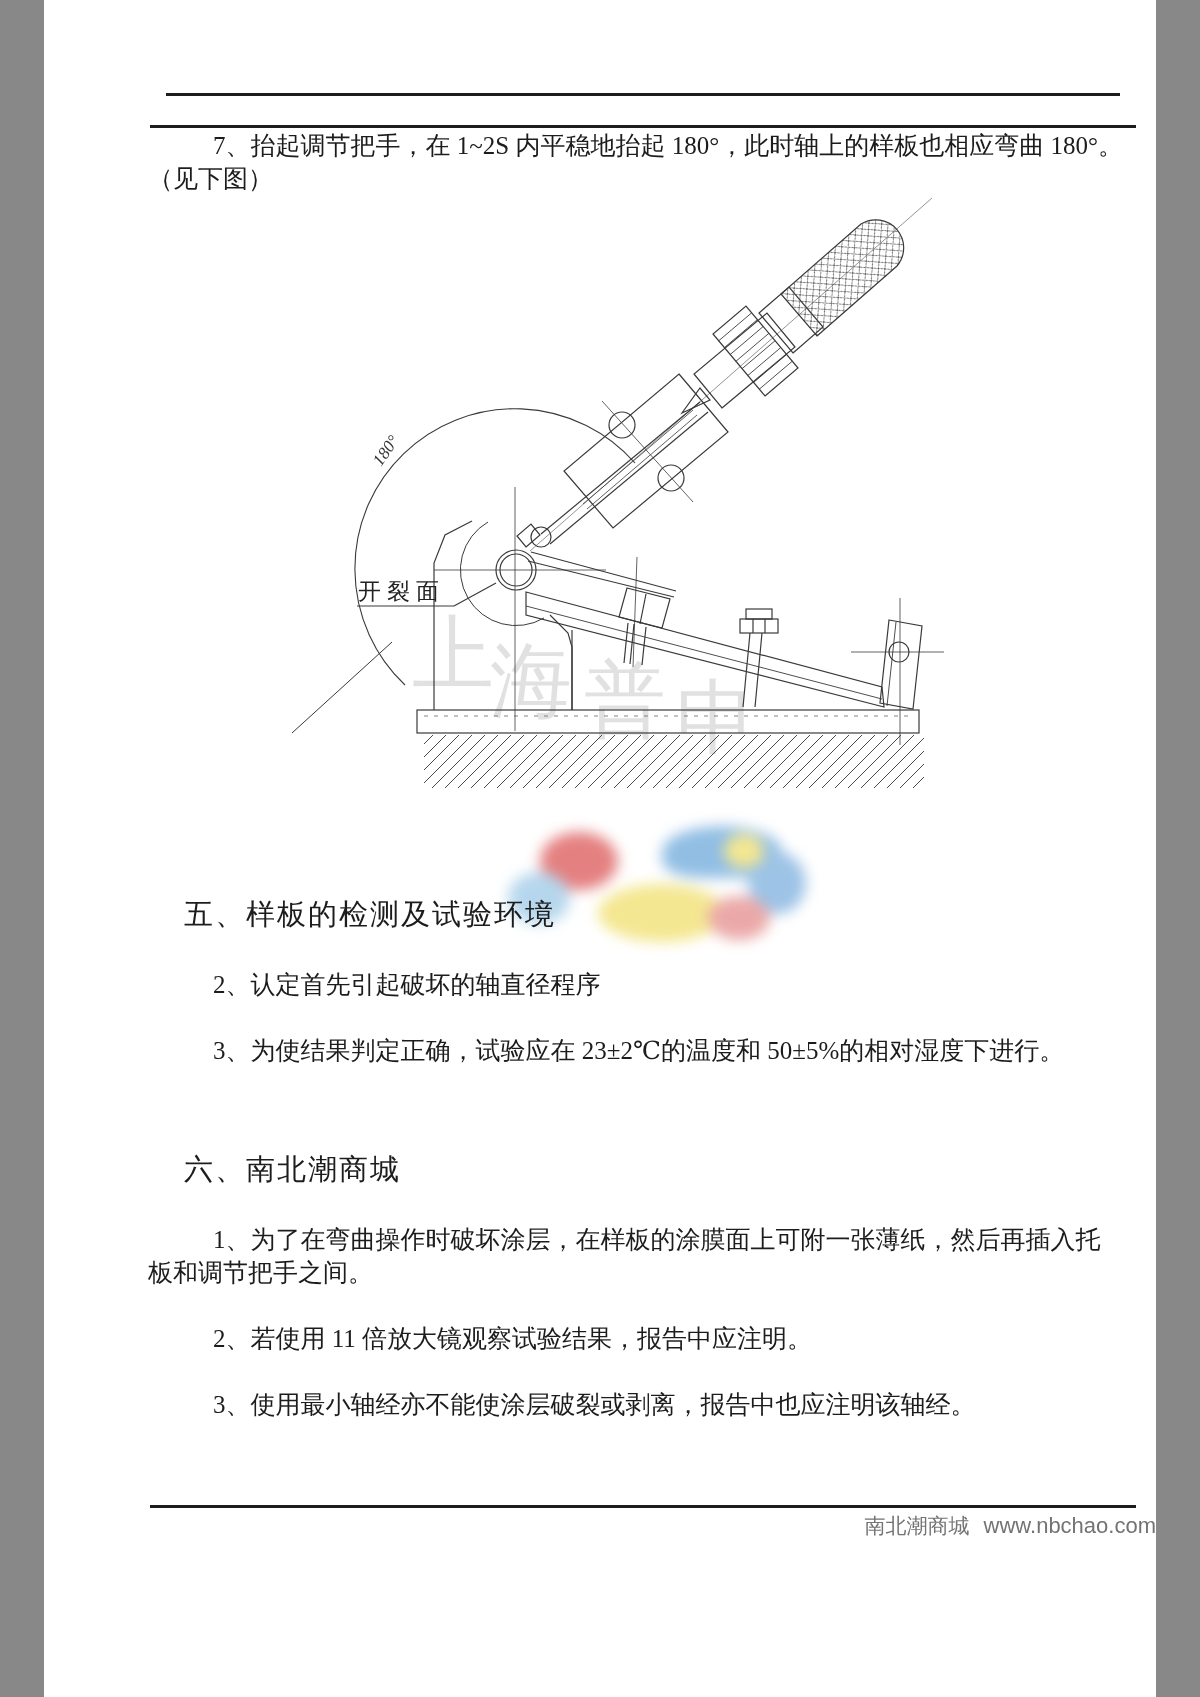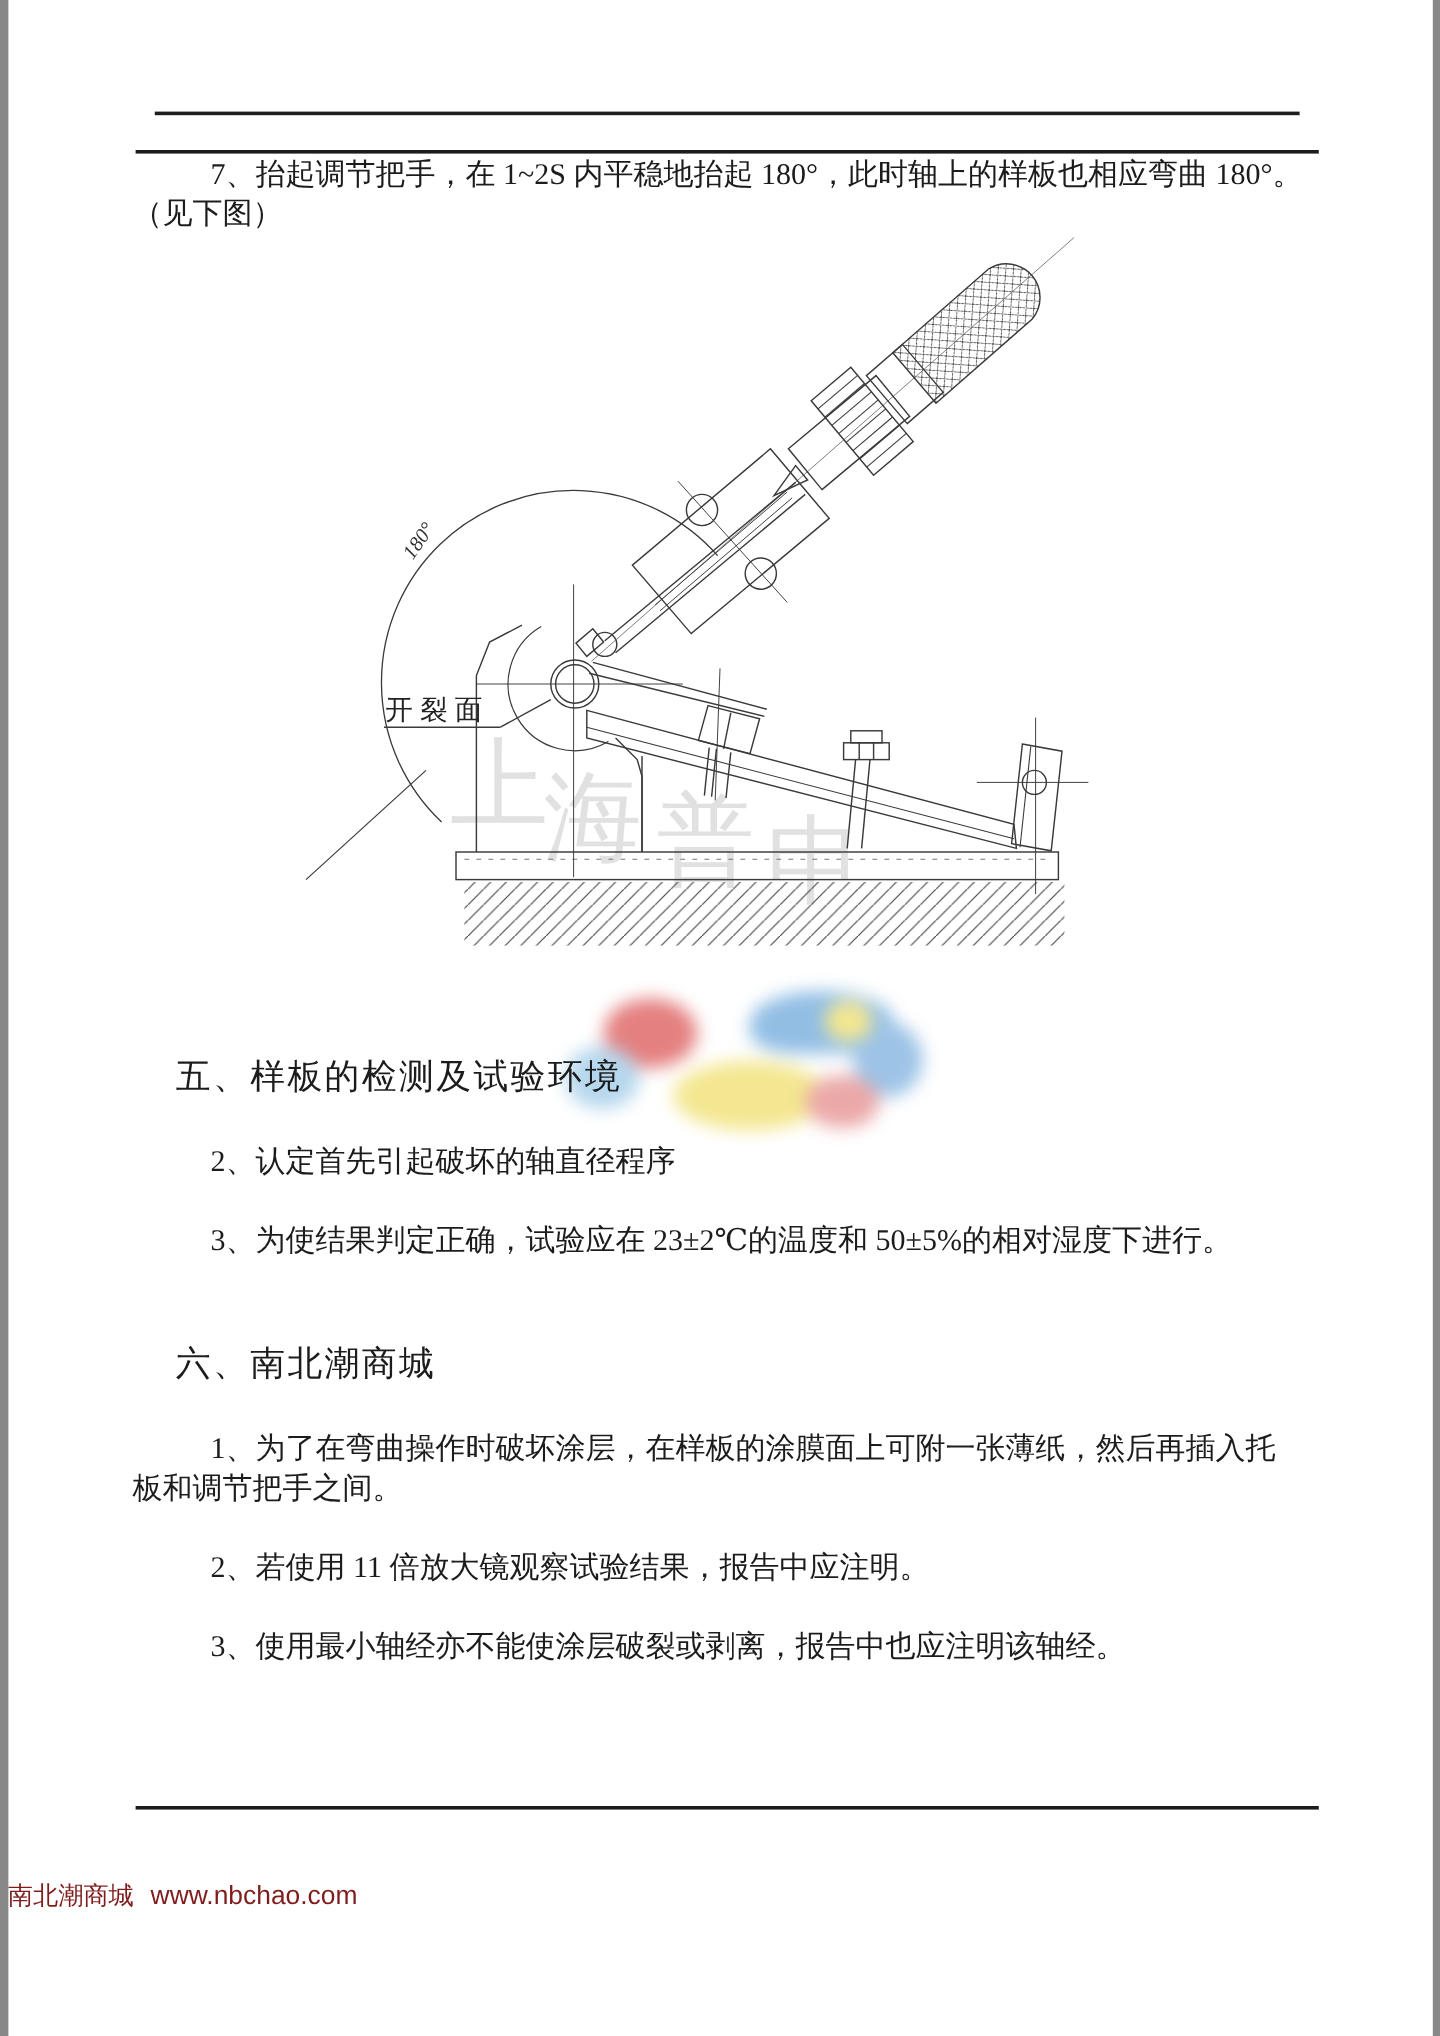--- a/index.html
+++ b/index.html
@@ -1,56 +1,56 @@
 <!DOCTYPE html>
 <html><head>
 <meta charset="utf-8">
 <style>
   html,body{margin:0;padding:0;background:#888;}
   .page{
-    position:relative;width:1187px;height:1697px;margin:0 auto;
+    position:relative;width:1092px;height:1697px;margin:0 auto;
     background:#ffffff;overflow:hidden;
-    font-family:"Liberation Serif","DejaVu Serif",serif;color:#1c1c1c;
+    font-family:"Liberation Serif","DejaVu Serif",serif;color:#1c1c1c;padding-left:20px;
   }
   .rule{position:absolute;background:#1d1d1d;height:3px;}
   .rule-top1{left:122px;top:93px;width:954px;}
   .rule-top2{left:106px;top:125px;width:986px;}
   .rule-bottom{left:106px;top:1505px;width:986px;}
 
   .textblock{
     position:absolute;left:104px;width:988px;
     font-size:25px;line-height:33px;
     white-space:pre-line;text-align:justify;
   }
   .intro{top:129px;}
   .flow{top:845px;}
   .para{white-space:pre-line;text-indent:65px;margin:0;font-size:25px;line-height:33px;}
   .sec-title{
-    font-size:29px;line-height:41px;margin:0 0 0 36px;
+    font-size:29px;line-height:41px;margin:16px 0 0 36px;
     font-weight:normal;white-space:pre-line;letter-spacing:2px;
   }
 
   .diagram{position:absolute;left:240px;top:195px;width:720px;height:612px;}
   .diagram svg{display:block;}
 
   
   .splash{position:absolute;left:468px;top:826px;width:312px;height:136px;
           filter:blur(7px);opacity:.85;pointer-events:none;}
   .blob{position:absolute;border-radius:50%;}
   .blob-red{left:28px;top:6px;width:78px;height:58px;background:#e06a6a;}
   .blob-blue-arc{left:150px;top:0px;width:120px;height:52px;background:#7fb3e0;border-radius:60% 60% 40% 40%;}
   .blob-blue{left:236px;top:26px;width:58px;height:62px;background:#8cb9e2;}
   .blob-yellow{left:86px;top:58px;width:128px;height:58px;background:#f2e37e;}
   .blob-lblue{left:-4px;top:46px;width:62px;height:52px;background:#a9d0ea;}
   .blob-pink{left:196px;top:70px;width:62px;height:44px;background:#e89a9a;}
   .blob-yellow2{left:212px;top:8px;width:40px;height:34px;background:#f2e37e;}
 
   .footer{
-    position:absolute;left:0;top:1566px;width:100%;text-align:left;
-    font-size:21px;color:#7f1d1d;
+    position:absolute;left:0;top:1512px;width:100%;text-align:right;
+    font-size:21px;color:#737373;
   }
   .footer .url{font-family:"Liberation Sans","DejaVu Sans",sans-serif;font-size:22px;margin-left:14px;}
 </style>
 </head>
 <body>
 
 <div class="page">
 
   <div class="rule rule-top1"></div>
   <div class="rule rule-top2"></div>

